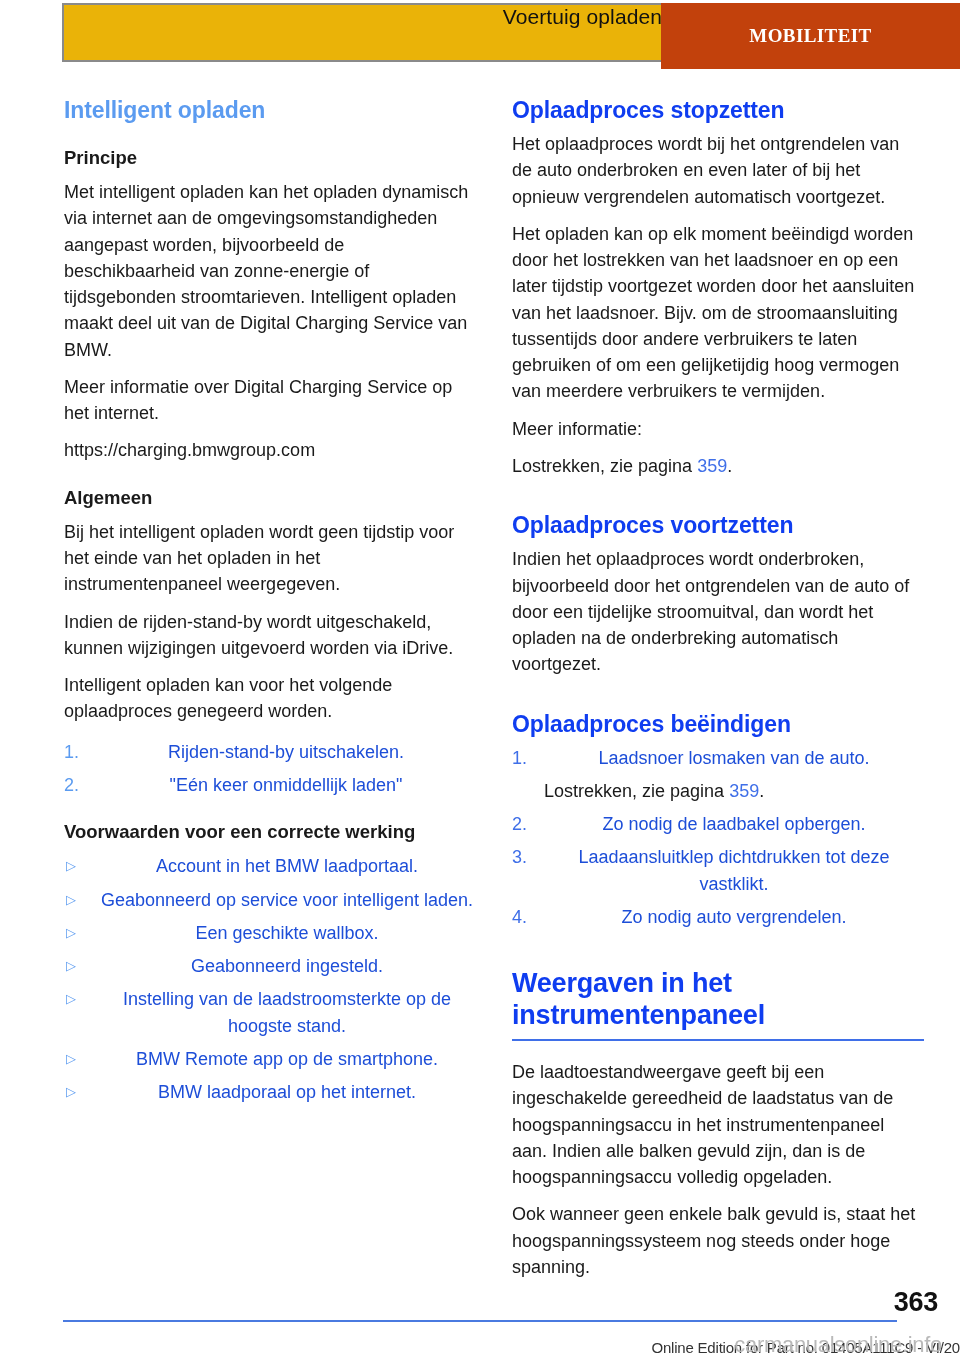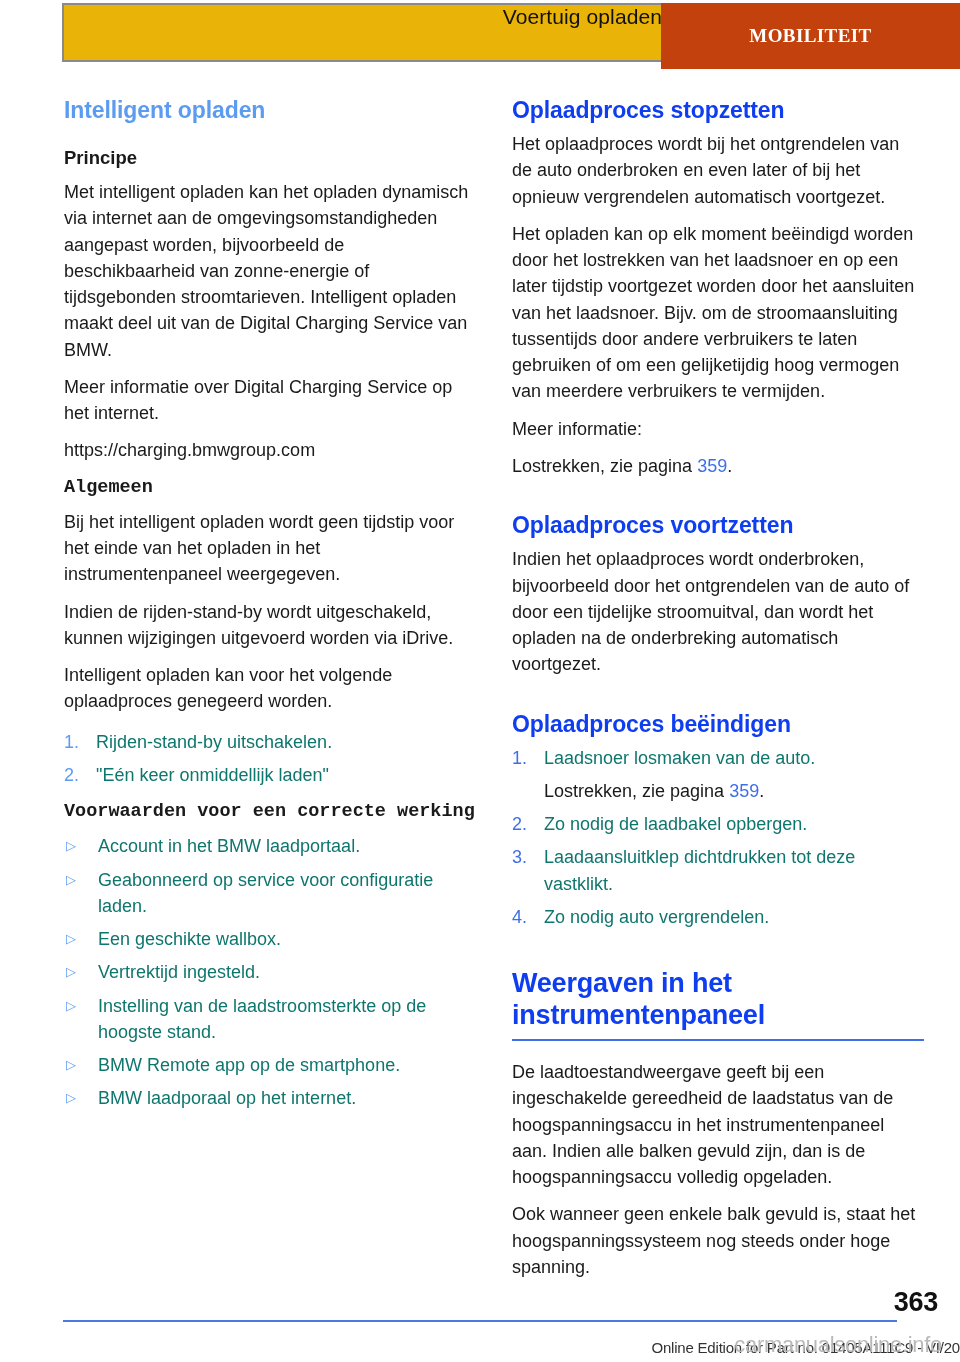--- a/index.html
+++ b/index.html
@@ -109,21 +109,21 @@
     margin: 7px 0 18px 0;
   }
 
   .h2 {
     font-size: 18.5px;
     font-weight: bold;
     color: #1a1a1a;
     margin: 0 0 9px 0;
     line-height: 1.3;
   }
-  .h2.spaced-top { margin-top: 12px; font-family: Liberation Mono, monospace; }
+  .h2.spaced-top { margin-top: 22px; }
 
   p.body {
     font-size: 18px;
     line-height: 1.46;
     margin: 0 0 11px 0;
     color: #1a1a1a;
   }
 
   .link-blue { color: #3f6fe8; }
 
@@ -150,21 +150,22 @@
   .li-marker.dark-blue { color: #3f6fe8; }
   .li-marker.tri {
     font-size: 13px;
     line-height: 1.95;
     padding-left: 2px;
   }
   .li-text {
     flex: 1 1 auto;
     font-size: 18px;
     line-height: 1.46;
-    color: #0f766e;
+    color: #1d4ed8;
+    text-align: center;
   }
   .li-sub {
     margin-left: 32px;
     font-size: 18px;
     line-height: 1.46;
     color: #1a1a1a;
     margin-bottom: 7px;
   }
 
   
@@ -251,29 +252,29 @@
     </ol>
 
     <h2 class="h2 spaced-top">Voorwaarden voor een correcte werking</h2>
     <ul class="tri-list">
       <li class="li-row">
         <span class="li-marker tri">▷</span>
         <span class="li-text">Account in het BMW laadportaal.</span>
       </li>
       <li class="li-row">
         <span class="li-marker tri">▷</span>
-        <span class="li-text">Geabonneerd op service voor configuratie laden.</span>
+        <span class="li-text">Geabonneerd op service voor intelligent laden.</span>
       </li>
       <li class="li-row">
         <span class="li-marker tri">▷</span>
         <span class="li-text">Een geschikte wallbox.</span>
       </li>
       <li class="li-row">
         <span class="li-marker tri">▷</span>
-        <span class="li-text">Vertrektijd ingesteld.</span>
+        <span class="li-text">Geabonneerd ingesteld.</span>
       </li>
       <li class="li-row">
         <span class="li-marker tri">▷</span>
         <span class="li-text">Instelling van de laadstroomsterkte op de hoogste stand.</span>
       </li>
     </ul>
 
     <ul class="tri-list">
       <li class="li-row">
         <span class="li-marker tri">▷</span>

